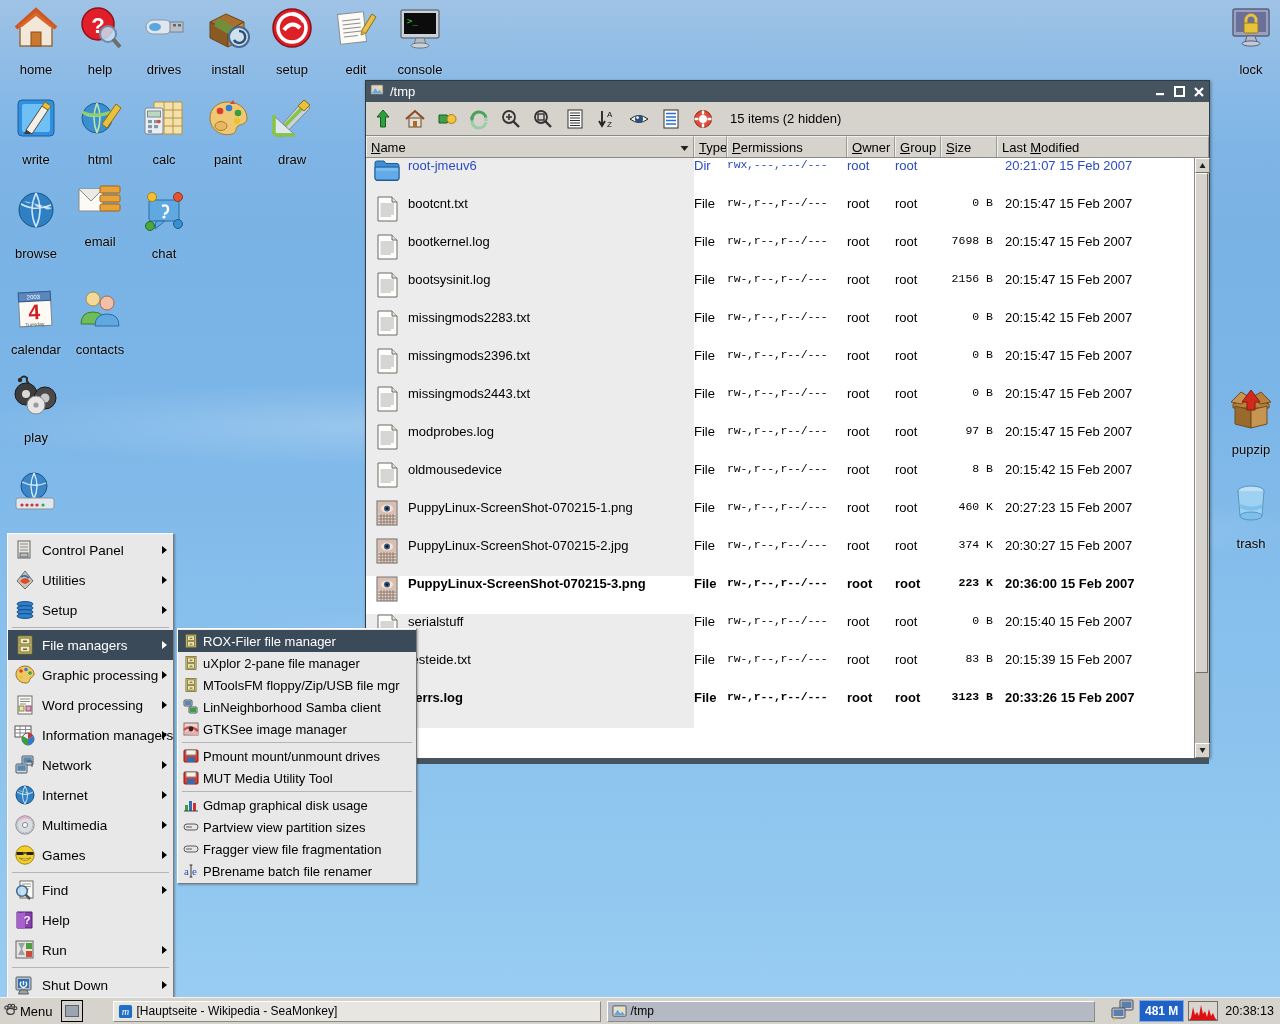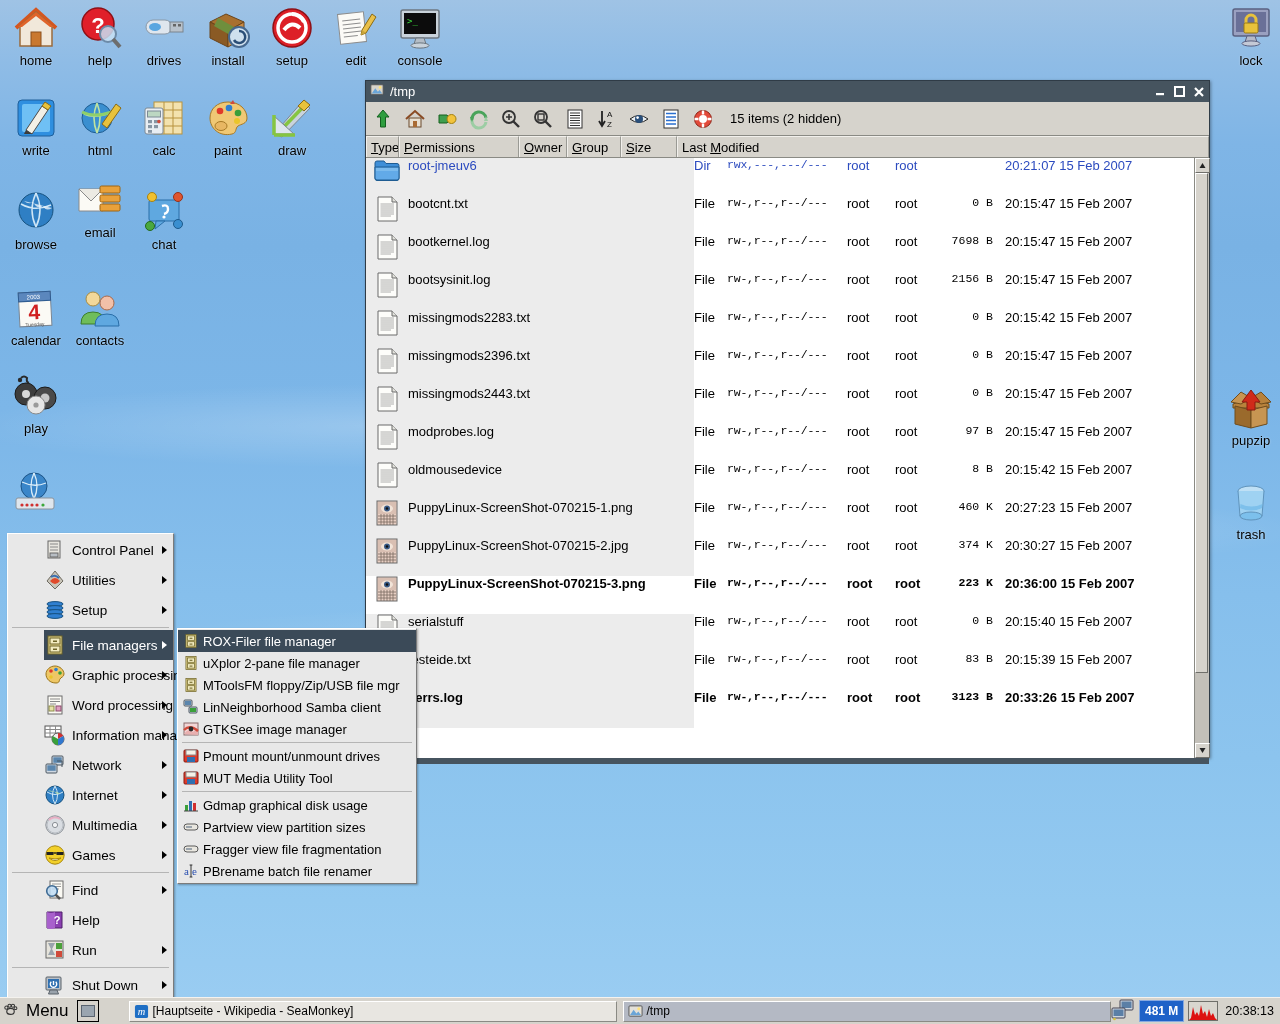--- a/index.html
+++ b/index.html
@@ -37,21 +37,21 @@
     text-align: center;
     cursor: pointer;
   }
   .dicon .glyph {
     width: 48px; height: 48px;
     margin: 0 auto;
     display: block;
   }
   .dicon .lbl {
     display: block;
-    margin-top: 1px;
+    margin-top: 10px;
     font-size: 13px;
     color: #000;
     text-shadow: 0 0 2px rgba(255,255,255,0.55);
     white-space: nowrap;
   }
 
   
   #fmwin {
     position: absolute;
     left: 365px; top: 80px;
@@ -181,25 +181,25 @@
     background: #e8e8e8;
     border: 1px solid #fff;
     border-right-color: #7b7b7b; border-bottom-color: #7b7b7b;
     box-shadow: 1px 1px 2px rgba(0,0,0,0.3);
     z-index: 30;
     padding: 1px 0;
   }
   .mi {
     height: 30px;
     display: flex; align-items: center;
+    padding-left: 6px;
     font-size: 13.5px;
     color: #000;
     cursor: pointer;
     position: relative;
-    margin-left: 36px;
   }
   .mi.sel { background: #3b4a58; color: #fff; }
   .mi .mico { width: 22px; height: 22px; margin-right: 6px; flex: none; }
   .mi .mlbl { flex: 1; white-space: nowrap; }
   .mi .arrow {
     position: absolute; right: 6px; top: 50%; transform: translateY(-50%);
     width: 0; height: 0;
     border-left: 5px solid #000;
     border-top: 4px solid transparent;
     border-bottom: 4px solid transparent;
@@ -242,21 +242,21 @@
     z-index: 40;
     font-size: 12px;
   }
   #menubtn {
     height: 22px;
     display: flex; align-items: center;
     padding: 0 5px 0 2px;
     margin-left: 1px;
     cursor: pointer;
   }
-  #menubtn .mlabel { margin-left: 8px; font-size: 17px; }
+  #menubtn .mlabel { margin-left: 2px; font-size: 13px; }
   #pager {
     width: 22px; height: 22px;
     margin-left: 3px;
     border: 1px solid #000;
     background: #d6d3cc;
     display: flex; align-items: center; justify-content: center;
     cursor: pointer;
   }
   #pager .pg { width: 14px; height: 12px; background: #9aa5b0; border: 1px solid #5a6470; }
   .taskitem {
@@ -642,30 +642,36 @@
         <svg width="22" height="22" viewBox="0 0 22 22">
           <circle cx="11" cy="11" r="8.5" fill="#e24a3a" stroke="#8e2417"></circle>
           <circle cx="11" cy="11" r="4" fill="#fff"></circle>
           <path d="M11 2.5 V6.5 M11 15.5 V19.5 M2.5 11 H6.5 M15.5 11 H19.5" stroke="#fff" stroke-width="2.4"></path>
         </svg>
       </span>
       <span id="fmcount">15 items (2 hidden)</span>
     </div>
 
     <div id="fmheader">
+        <div class="hc" style="width: 328px;">
+          <span style="flex:1"><u>N</u>ame</span>
+          <span style="margin-left:auto"><svg width="9" height="7" viewBox="0 0 9 7">
+              <path d="M0.5 1 L8.5 1 L4.5 6 Z" fill="#222"></path>
+            </svg></span>
+        </div>
         <div class="hc" style="width: 33px;">
           <span style="flex:1"><u>T</u>ype</span>
         </div>
         <div class="hc" style="width: 120px;">
           <span style="flex:1"><u>P</u>ermissions</span>
         </div>
         <div class="hc" style="width: 48px;">
           <span style="flex:1"><u>O</u>wner</span>
         </div>
-        <div class="hc" style="width: 54px;">
+        <div class="hc" style="width: 46px;">
           <span style="flex:1"><u>G</u>roup</span>
         </div>
         <div class="hc" style="width: 56px;">
           <span style="flex:1"><u>S</u>ize</span>
         </div>
         <div class="hc" style="width: 175px; flex: 1 1 0%;">
           <span style="flex:1">Last <u>M</u>odified</span>
         </div>
       </div>
 

